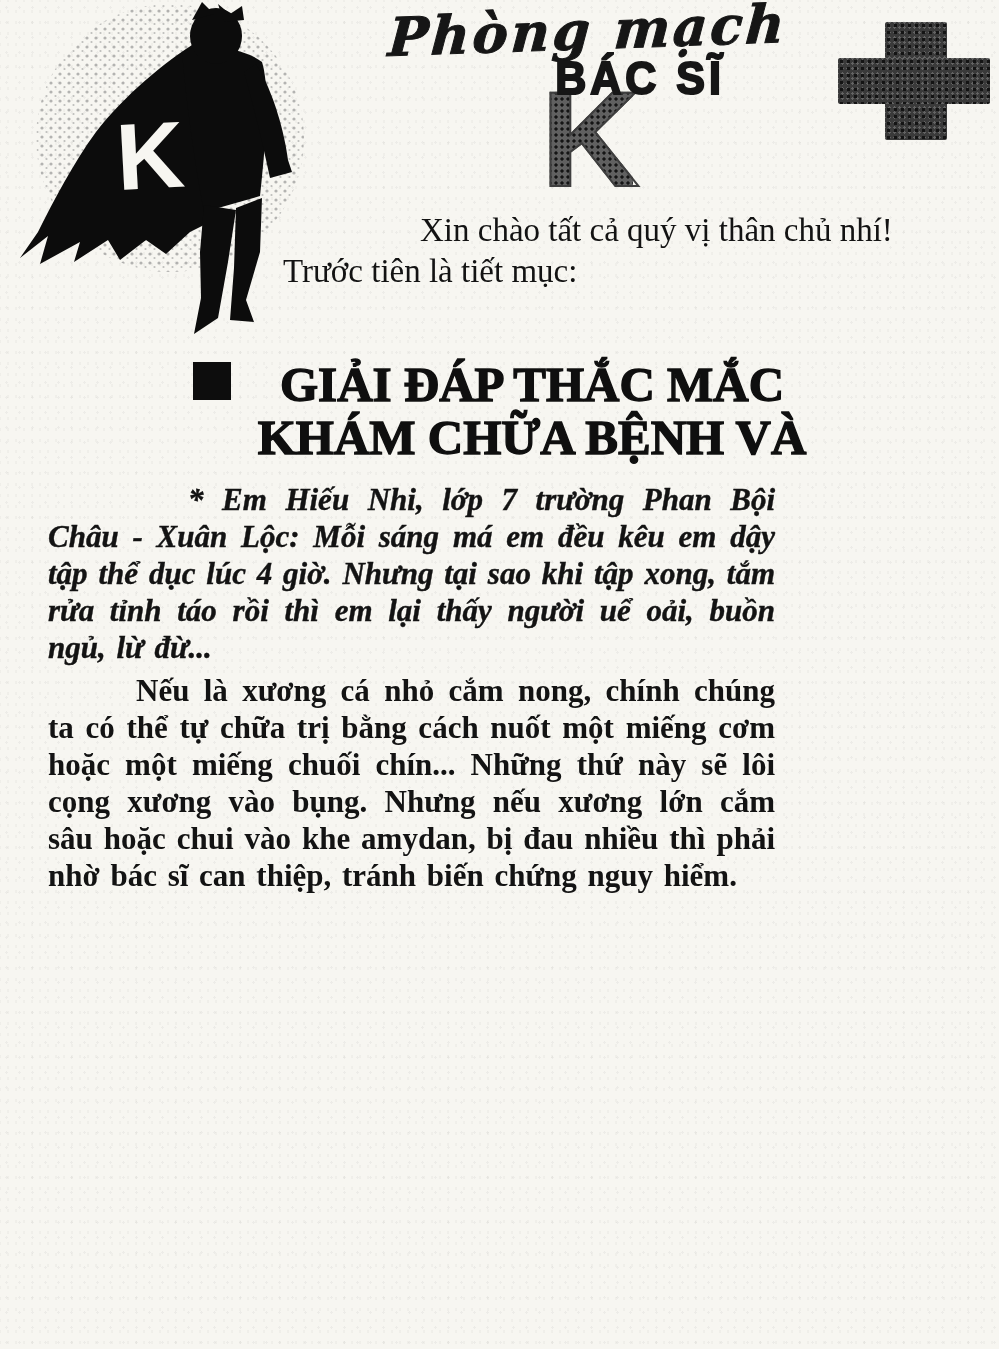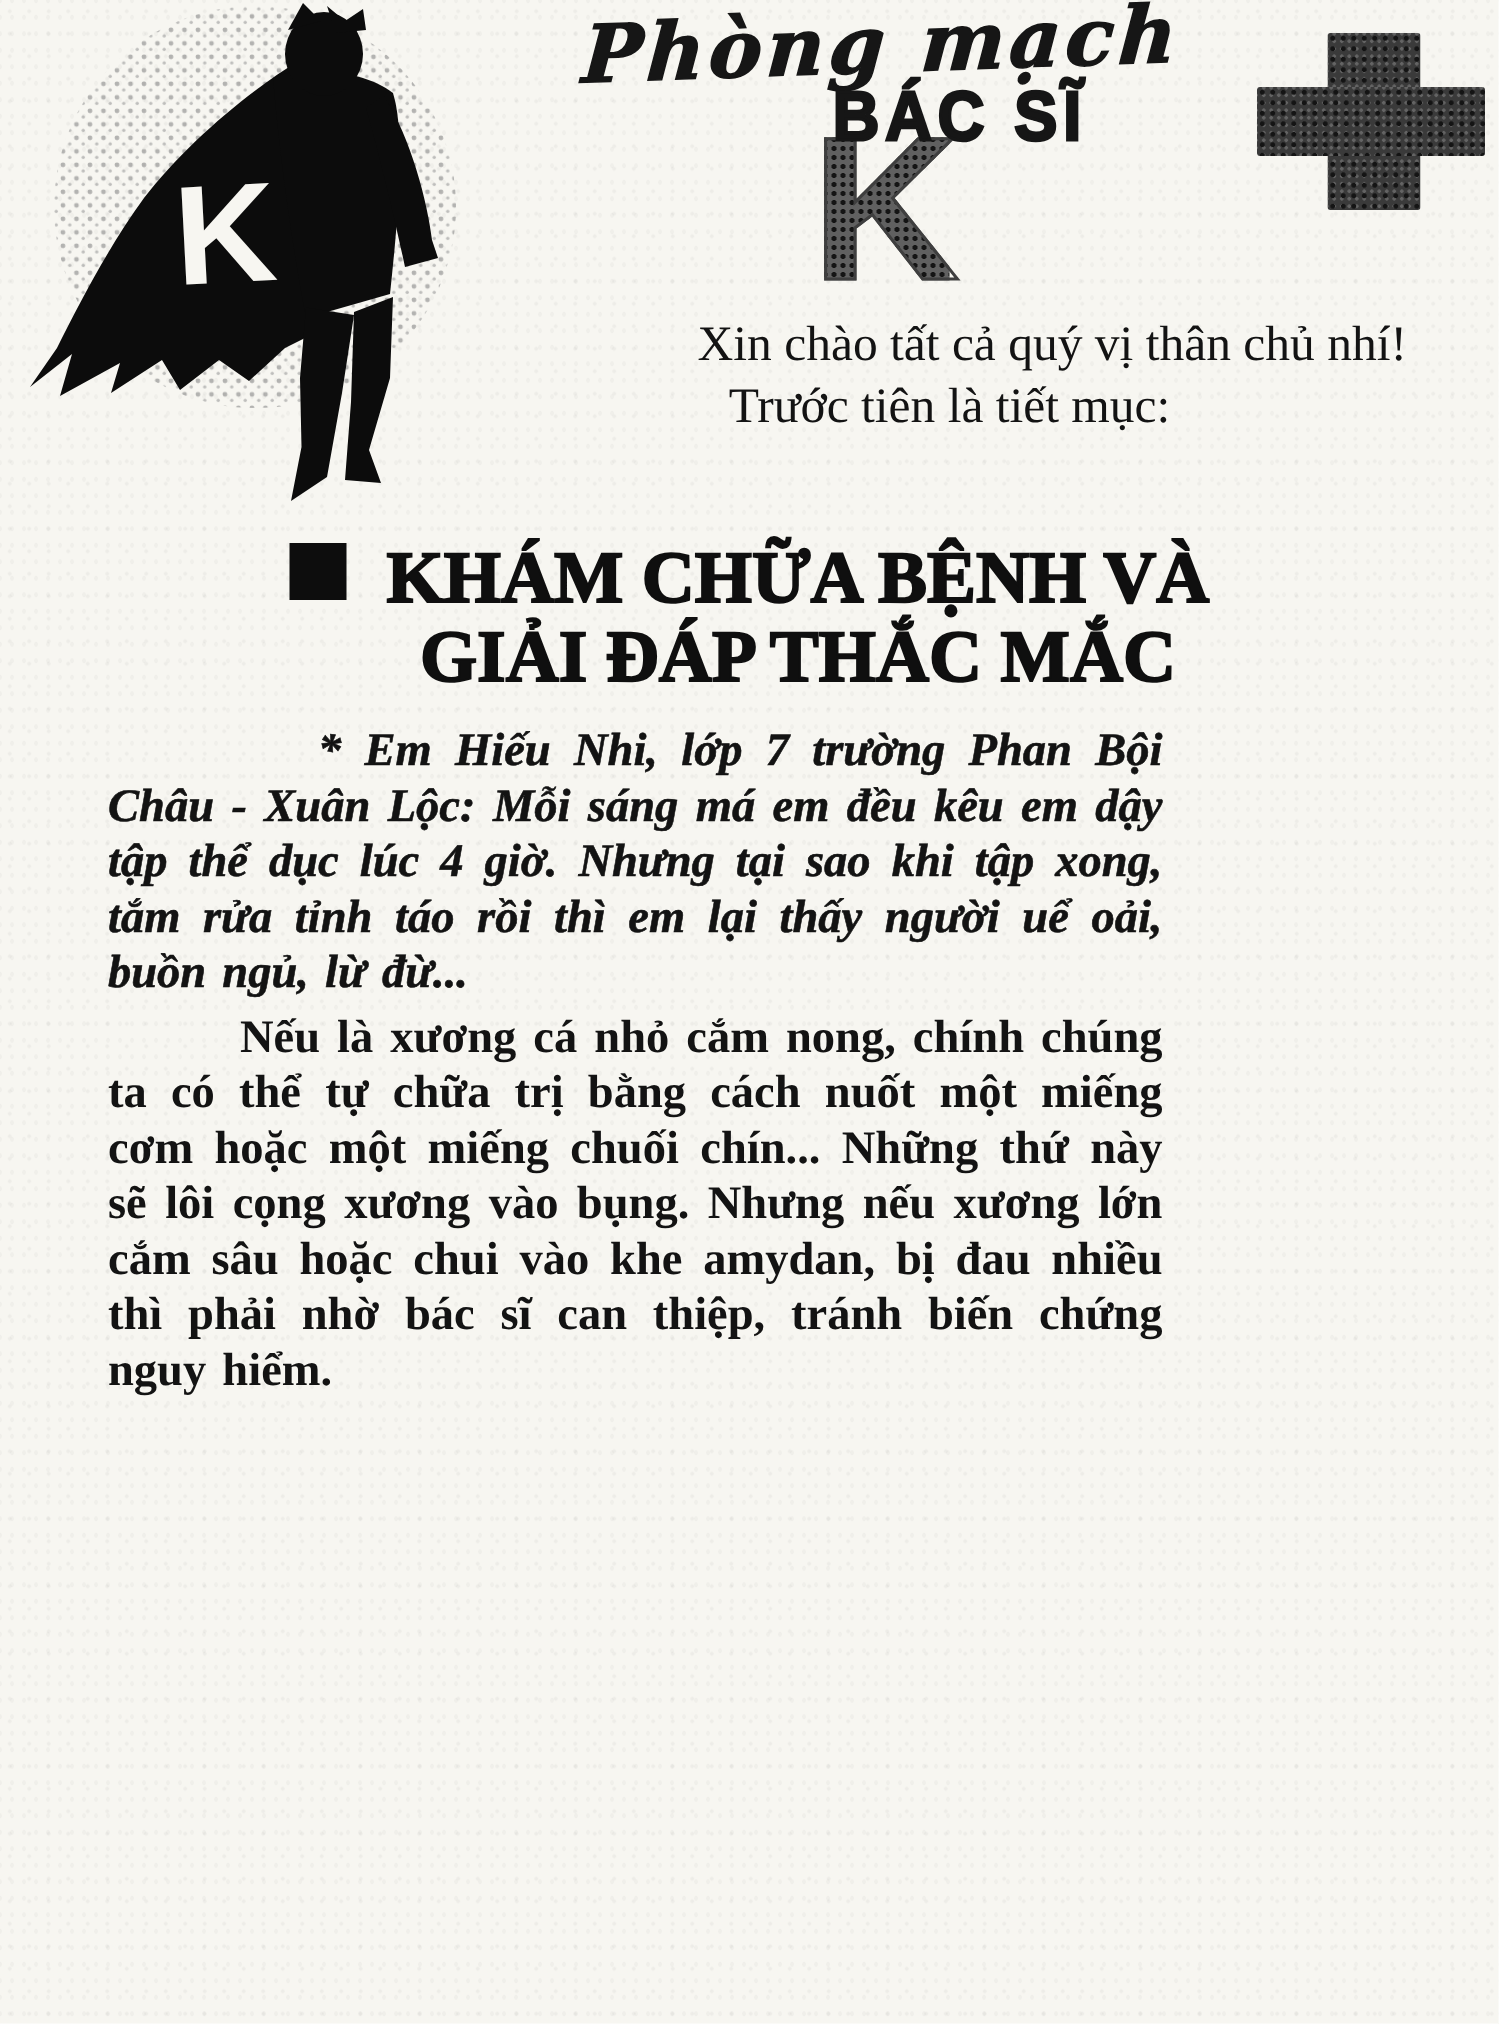--- a/index.html
+++ b/index.html
@@ -72,21 +72,20 @@
     border-radius:2px;
   }
   .cross .v { left:47px; top:0; width:62px; height:118px; }
   .cross .h { left:0; top:36px; width:152px; height:46px; }
 
   .greeting { position:absolute; left:283px; top:210px; width:700px; }
   .greeting p {
     margin:0;
     font-size:33px; line-height:41px;
     color:#131313;
-    text-align:center;
   }
   .greeting .g1 { text-indent:137px; }
 
   
   .section-heading {
     position:absolute; left:193px; top:358px;
     display:flex; align-items:flex-start;
   }
   .bullet-square {
     width:38px; height:38px; background:#0d0d0d; margin:4px 18px 0 0; flex:none;
@@ -97,21 +96,21 @@
     font-size:49px; line-height:53px;
     letter-spacing:0px;
     color:#0f0f0f;
     -webkit-text-stroke:1.4px #0f0f0f;
   }
 
   
   .body {
     position:absolute; left:0; top:463px;
     width:797px;
-    padding:0 22px 0 72px;
+    padding:0 22px 0 48px;
     box-sizing:border-box;
   }
   .body p {
     margin:0;
     font-size:31px; line-height:37px;
     text-align:justify;
     word-spacing:3px;
     color:#131313;
   }
   .body p.question {
@@ -181,22 +180,22 @@
     <div class="greeting">
       <p class="g1">Xin chào tất cả quý vị thân chủ nhí!</p>
       <p class="g2">Trước tiên là tiết mục:</p>
     </div>
 
   </div>
 
   <div class="section-heading">
     <div class="bullet-square"></div>
     <div class="heading-text">
+      <div>GIẢI ĐÁP THẮC MẮC</div>
       <div>KHÁM CHỮA BỆNH VÀ</div>
-      <div>GIẢI ĐÁP THẮC MẮC</div>
     </div>
   </div>
 
   <main class="body">
     <p class="question q1">* Em Hiếu Nhi, lớp 7 trường Phan Bội Châu - Xuân Lộc: Mỗi sáng má em đều kêu em dậy tập thể dục lúc 4 giờ. Nhưng tại sao khi tập xong, tắm rửa tỉnh táo rồi thì em lại thấy người uể oải, buồn ngủ, lừ đừ...</p>
     <p class="answer a3">Nếu là xương cá nhỏ cắm nong, chính chúng ta có thể tự chữa trị bằng cách nuốt một miếng cơm hoặc một miếng chuối chín... Những thứ này sẽ lôi cọng xương vào bụng. Nhưng nếu xương lớn cắm sâu hoặc chui vào khe amydan, bị đau nhiều thì phải nhờ bác sĩ can thiệp, tránh biến chứng nguy hiểm.</p>
   </main>
 
 </div>
 

